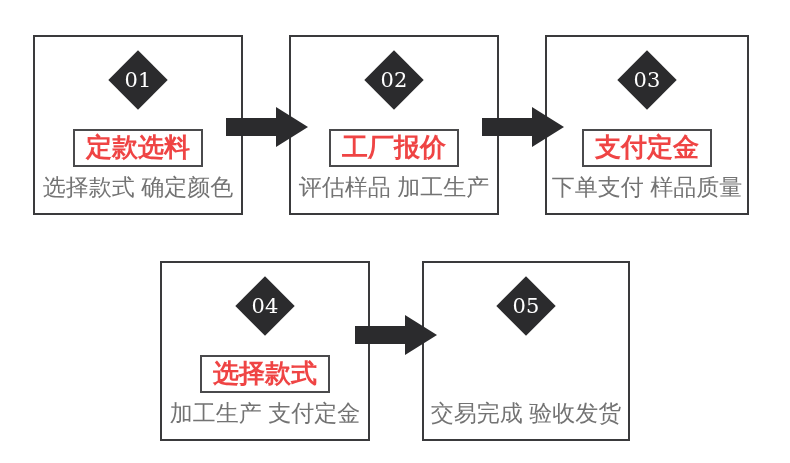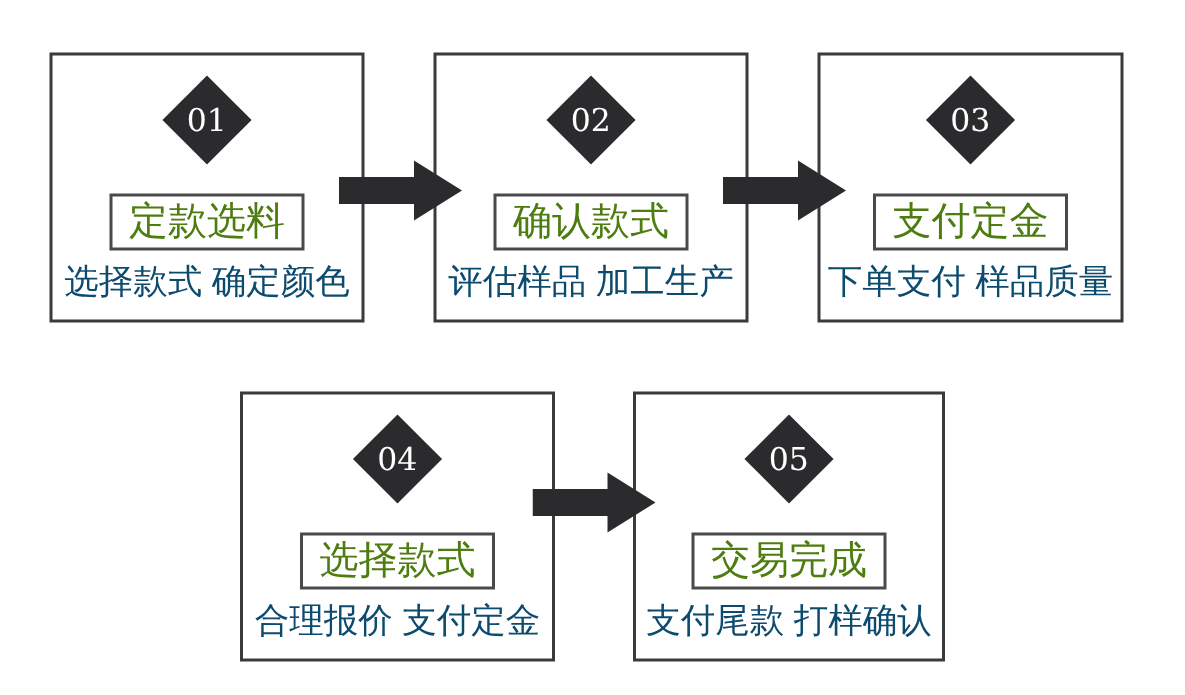--- a/index.html
+++ b/index.html
@@ -62,35 +62,35 @@
     top: 92px;
     display: flex;
     justify-content: center;
   }
   .title-box {
     box-sizing: border-box;
     border: 2px solid #4a4a4c;
     padding: 2px 11px 4px 11px;
     font-size: 26px;
     line-height: 1.08;
-    color: #4d7c0f;
+    color: #ef4444;
     white-space: nowrap;
-    font-weight: 400;
+    font-weight: 700;
   }
 
   
   .subtitle {
     position: absolute;
     left: 0;
     right: 0;
     top: 138px;
     text-align: center;
     font-size: 23px;
     line-height: 1.1;
-    color: #0c4a6e;
+    color: #737373;
     white-space: nowrap;
     font-weight: 400;
   }
 
   
   .arrow {
     position: absolute;
     z-index: 3;
     height: 44px;
     width: 82px;
@@ -110,21 +110,21 @@
       <div class="title-box">定款选料</div>
     </div>
     <div class="subtitle">选择款式 确定颜色</div>
   </div>
 
   <div class="step-box" style="left:289px; top:35px;">
     <div class="badge">
       <span class="badge-num">02</span>
     </div>
     <div class="title-wrap">
-      <div class="title-box">确认款式</div>
+      <div class="title-box">工厂报价</div>
     </div>
     <div class="subtitle">评估样品 加工生产</div>
   </div>
 
   <div class="step-box" style="left:545px; top:35px; width:204px;">
     <div class="badge">
       <span class="badge-num">03</span>
     </div>
     <div class="title-wrap">
       <div class="title-box">支付定金</div>
@@ -132,31 +132,28 @@
     <div class="subtitle">下单支付 样品质量</div>
   </div>
 
   <div class="step-box" style="left:160px; top:261px;">
     <div class="badge">
       <span class="badge-num">04</span>
     </div>
     <div class="title-wrap">
       <div class="title-box">选择款式</div>
     </div>
-    <div class="subtitle">合理报价 支付定金</div>
+    <div class="subtitle">加工生产 支付定金</div>
   </div>
 
   <div class="step-box" style="left:422px; top:261px; width:208px;">
     <div class="badge">
       <span class="badge-num">05</span>
     </div>
-    <div class="title-wrap">
-      <div class="title-box">交易完成</div>
-    </div>
-    <div class="subtitle">支付尾款 打样确认</div>
+    <div class="subtitle">交易完成 验收发货</div>
   </div>
 
   <div class="arrow" style="left:226px; top:105px;">
     <svg width="82" height="44" viewBox="0 0 82 44" xmlns="http://www.w3.org/2000/svg">
       <polygon points="0,13 50,13 50,2 82,22 50,42 50,31 0,31" fill="#2b2b2d"></polygon>
     </svg>
   </div>
 
   <div class="arrow" style="left:482px; top:105px;">
     <svg width="82" height="44" viewBox="0 0 82 44" xmlns="http://www.w3.org/2000/svg">

